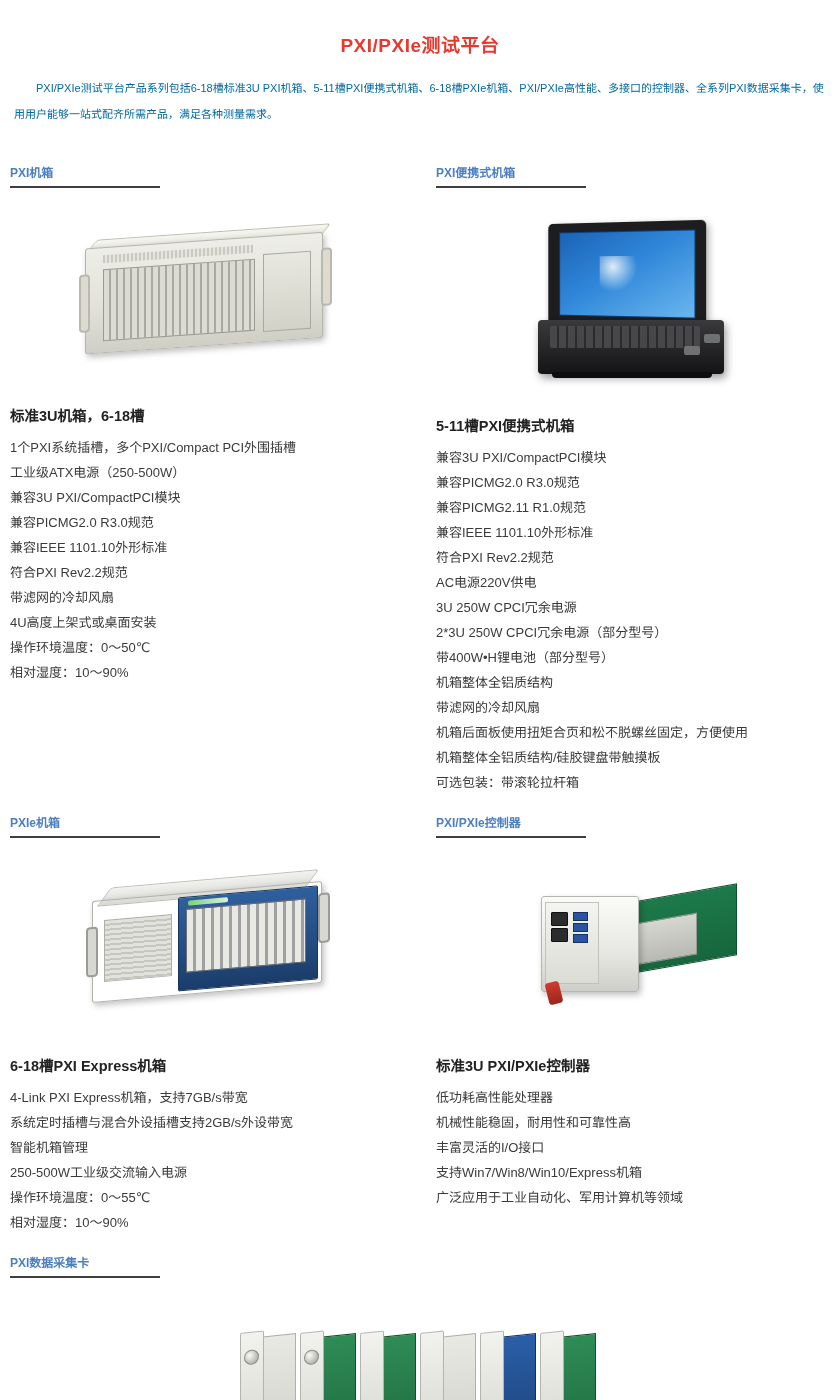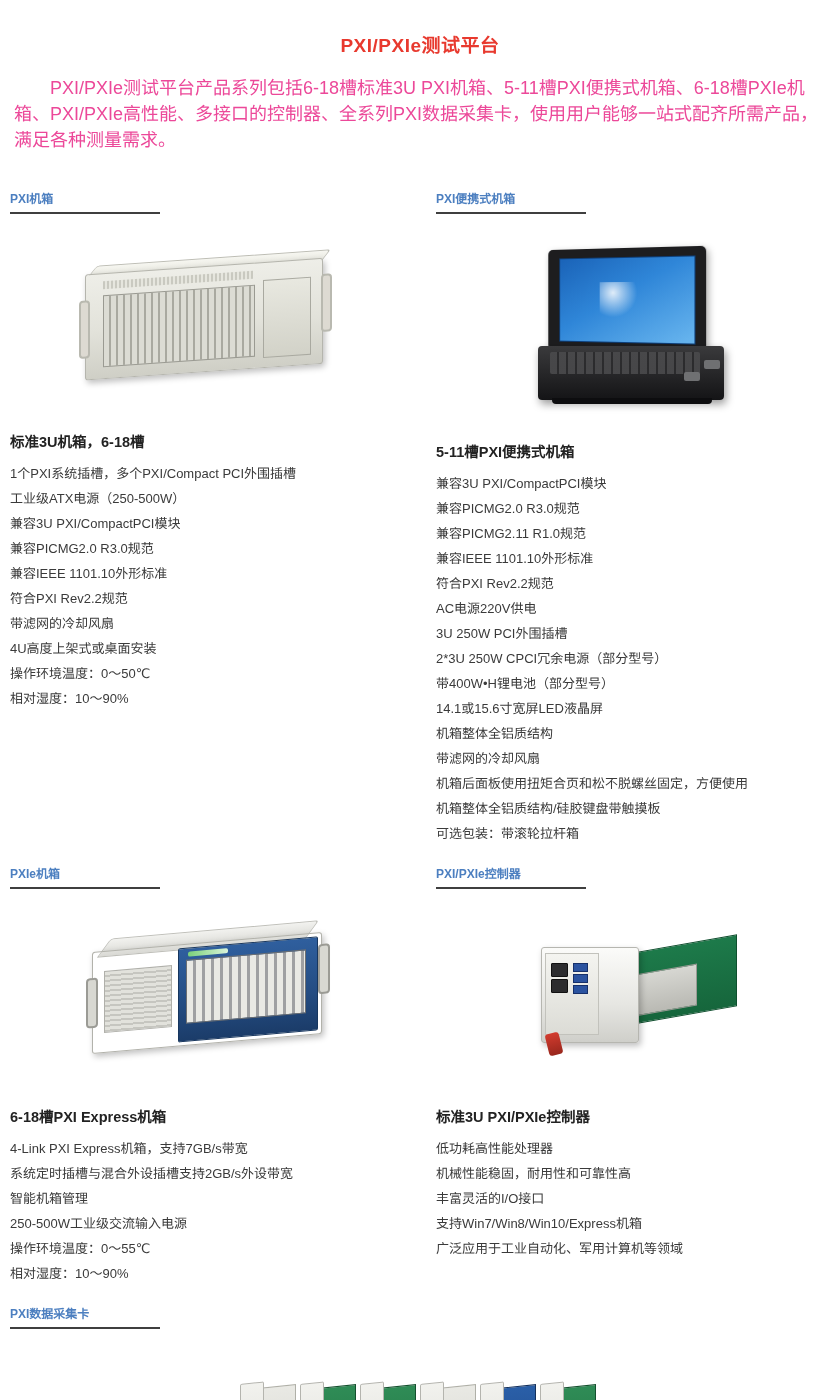--- a/index.html
+++ b/index.html
@@ -22,23 +22,23 @@
   }
   .page-title {
     text-align: center;
     color: #e8392e;
     font-size: 19px;
     font-weight: bold;
     letter-spacing: 0.5px;
     margin: 6px 0 18px 0;
   }
   .intro {
-    font-size: 18px;
+    font-size: 11px;
     line-height: 26px;
-    color: #ec4899;
+    color: #0369a1;
     text-indent: 2em;
     margin: 0 0 20px 0;
     padding: 0 4px;
   }
   .grid {
     display: flex;
     flex-wrap: wrap;
   }
   .col {
     width: 50%;
@@ -434,24 +434,23 @@
       </div>
 
       <div class="sub-title">5-11槽PXI便携式机箱</div>
       <ul class="feature-list">
         <li>兼容3U PXI/CompactPCI模块</li>
         <li>兼容PICMG2.0 R3.0规范</li>
         <li>兼容PICMG2.11 R1.0规范</li>
         <li>兼容IEEE 1101.10外形标准</li>
         <li>符合PXI Rev2.2规范</li>
         <li>AC电源220V供电</li>
-        <li>3U 250W PCI外围插槽</li>
+        <li>3U 250W CPCI冗余电源</li>
         <li>2*3U 250W CPCI冗余电源（部分型号）</li>
         <li>带400W•H锂电池（部分型号）</li>
-        <li>14.1或15.6寸宽屏LED液晶屏</li>
         <li>机箱整体全铝质结构</li>
         <li>带滤网的冷却风扇</li>
         <li>机箱后面板使用扭矩合页和松不脱螺丝固定，方便使用</li>
         <li>机箱整体全铝质结构/硅胶键盘带触摸板</li>
         <li>可选包装：带滚轮拉杆箱</li>
       </ul>
     </div>
 
     <div class="col left">
       <div class="section-head">PXIe机箱</div>

